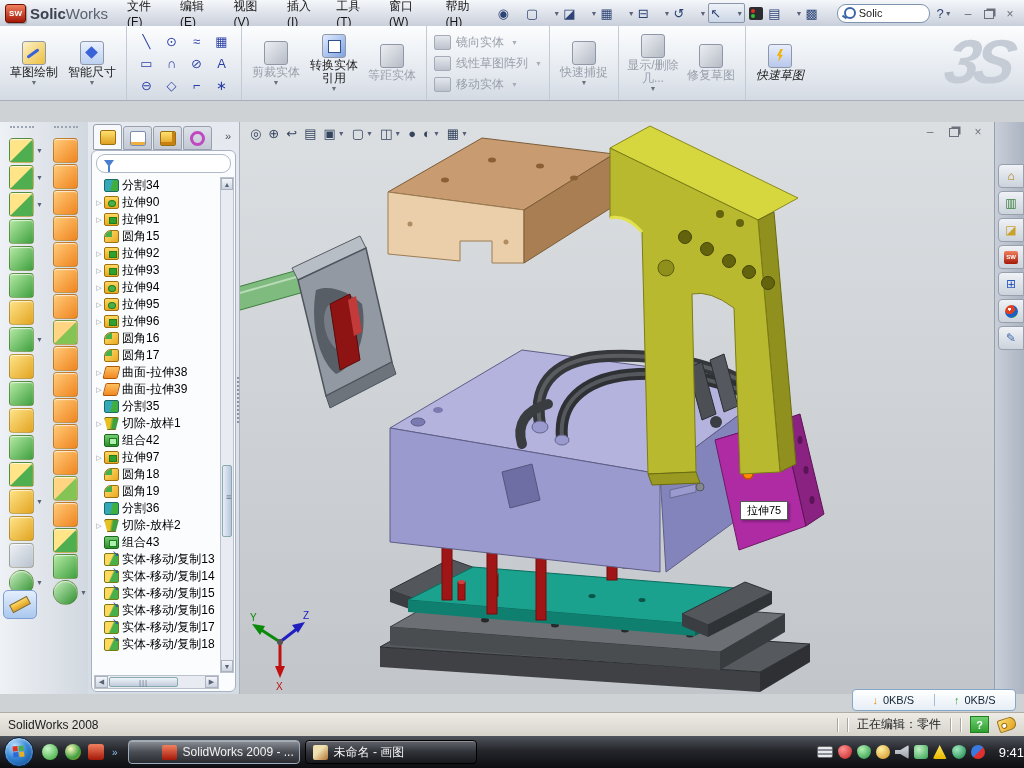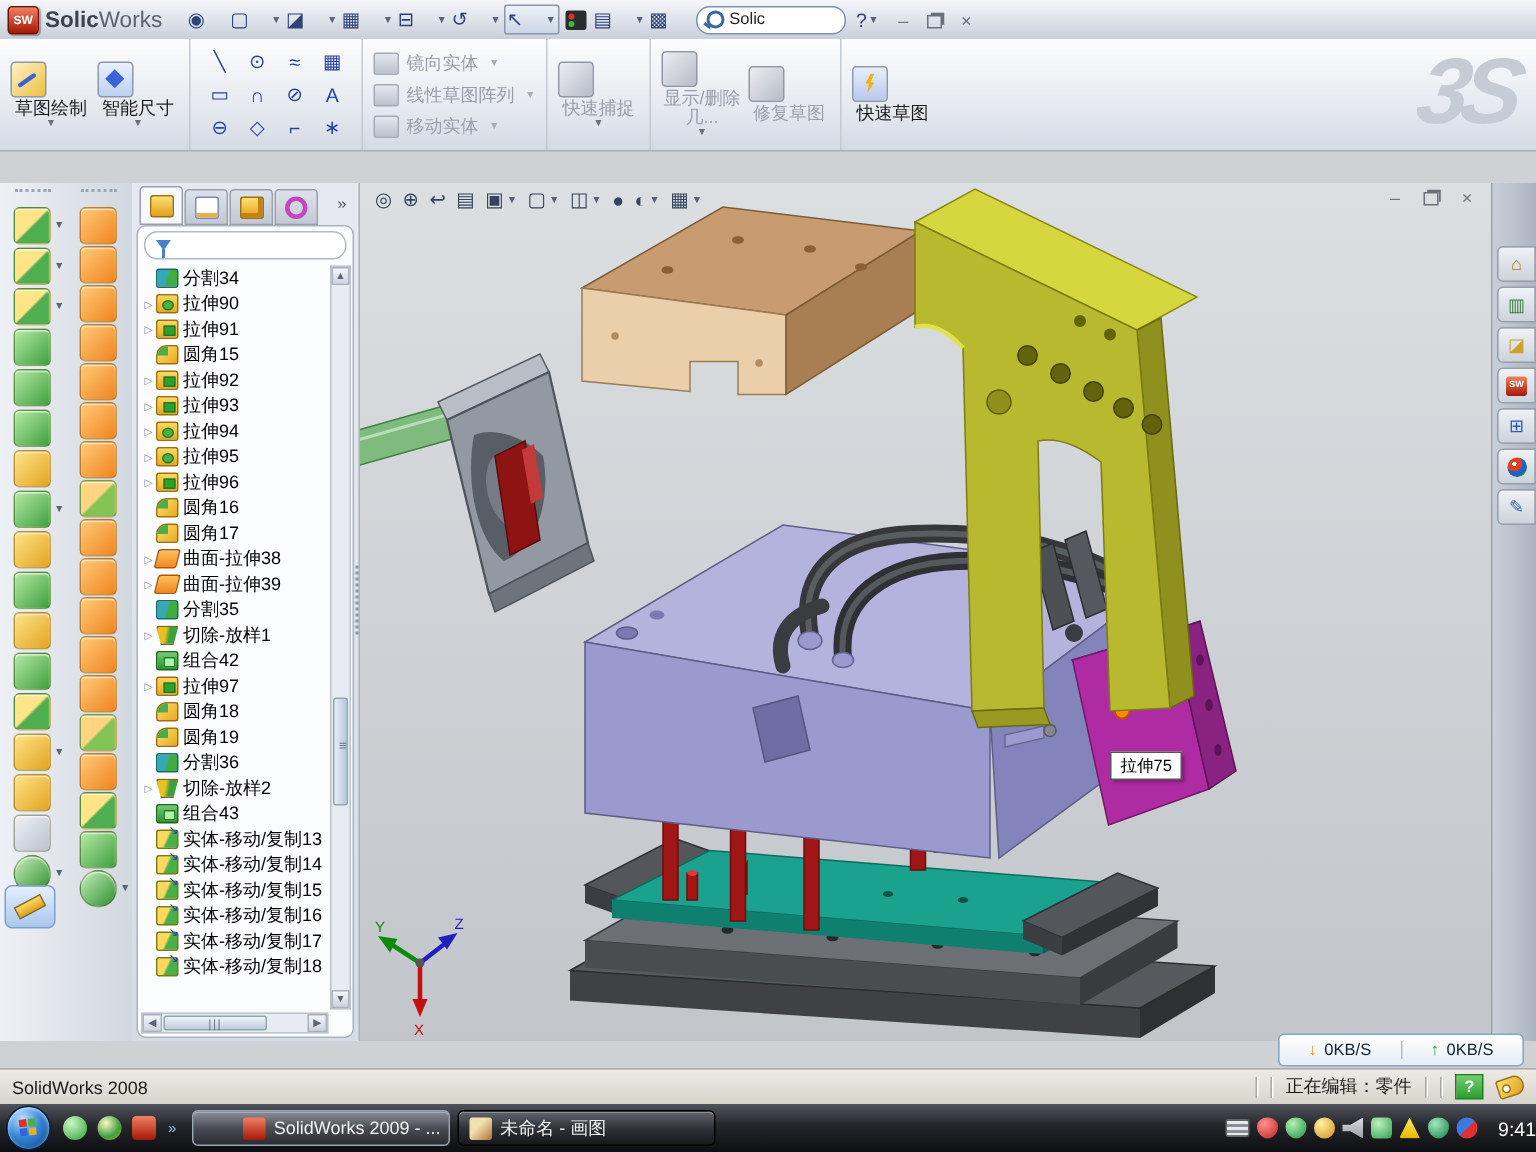--- a/index.html
+++ b/index.html
@@ -36,21 +36,21 @@
   .wb{width:12px;height:12px;display:flex;align-items:flex-end;justify-content:center;font-size:12px;line-height:10px;}
   .wb-min{align-items:flex-end}
   .wb-restore span{width:8px;height:7px;border:1px solid #6a707a;box-shadow:2px -2px 0 -0.5px #6a707a;display:block;}
   
   .cmdbar{position:absolute;left:0;top:26px;width:1024px;height:74px;
     background:linear-gradient(#fcfdfe,#e2e7ee 70%,#d4dae2);border-bottom:1px solid #a8aeba;
     display:flex;align-items:stretch;overflow:hidden;}
   .brandmark{position:absolute;right:14px;top:0px;font-size:62px;font-weight:bold;font-style:italic;
     color:#c6ccd5;transform:skewX(-10deg);letter-spacing:-6px;pointer-events:none;}
   .group{display:flex;align-items:center;padding:3px 7px;border-right:1px solid #c4cad4;position:relative;z-index:1;gap:4px;}
-  .bigbtn{width:54px;display:flex;flex-direction:column;justify-content:center;
+  .bigbtn{width:54px;display:flex;flex-direction:column;align-items:center;justify-content:center;
     gap:1px;text-align:center;line-height:13px;color:#1c1c1c;}
   .bigbtn.disabled{color:#9aa0ab;}
   .chip{width:22px;height:22px;border-radius:3px;border:1px solid #9098a8;position:relative;flex:none;}
   .chip-sketch{background:linear-gradient(135deg,#fdf2c8,#ecc040);}
   .chip-sketch::after{content:"";position:absolute;left:3px;top:10px;width:14px;height:3px;background:#3a63d8;transform:rotate(-35deg);border-radius:2px;}
   .chip-dim{background:linear-gradient(#eaf1ff,#bcd0f0);}
   .chip-dim::after{content:"";position:absolute;left:6px;top:6px;width:9px;height:9px;background:#3a63d8;transform:rotate(45deg);}
   .chip-gray{background:linear-gradient(135deg,#eceef2,#b6bcc6);}
   .chip-cube{background:linear-gradient(135deg,#e0ebff,#7fa2e0);}
   .chip-cube::after{content:"";position:absolute;left:5px;top:5px;width:11px;height:11px;border:1px solid #30508f;background:#fff;}
@@ -231,20 +231,30 @@
 </head>
 <body>
 
 <div id="page">
 
   <div class="titlebar">
     <div class="logo">
       <span class="logo-badge">SW</span>
       <span class="logo-text"><span>Solic</span><span class="lt2">Works</span></span>
     </div>
+    <div class="menus">
+
+    <span class="menu-item">文件(F)</span>
+        <span class="menu-item">编辑(E)</span>
+        <span class="menu-item">视图(V)</span>
+        <span class="menu-item">插入(I)</span>
+        <span class="menu-item">工具(T)</span>
+        <span class="menu-item">窗口(W)</span>
+        <span class="menu-item">帮助(H)</span>
+      </div>
     <div class="tb-icons">
 
         <span class="tbi">
           <span>◉</span>
           <span class="fmti"></span>
         </span>
 
         <span class="tbi dd">
           <span>▢</span>
           <span class="fmti"></span>
@@ -363,20 +373,36 @@
           </span>
           <span class="eicon">
             <span>⌐</span>
           </span>
           <span class="eicon">
             <span>∗</span>
           </span>
         </div>
     </div>
     <div class="group">
+      <div class="bigbtn disabled">
+        <span class="chip chip-gray"></span>
+        <span>剪裁实体</span>
+        <span class="chev">▼</span>
+      </div>
+      <div class="bigbtn">
+        <span class="chip chip-cube"></span>
+        <span>转换实体引用</span>
+        <span class="chev">▼</span>
+      </div>
+      <div class="bigbtn disabled">
+        <span class="chip chip-gray"></span>
+        <span>等距实体</span>
+      </div>
+    </div>
+    <div class="group">
       <div class="stack">
 
           <div class="srow disabled">
             <span class="mini"></span>
             <span>镜向实体</span>
             <span class="sdd">▼</span>
           </div>
 
           <div class="srow dd disabled">
             <span class="mini"></span>
@@ -402,21 +428,21 @@
       <div class="bigbtn disabled">
         <span class="chip chip-gray"></span>
         <span>显示/删除几...</span>
         <span class="chev">▼</span>
       </div>
       <div class="bigbtn disabled">
         <span class="chip chip-gray"></span>
         <span>修复草图</span>
       </div>
     </div>
-    <div class="group" style="border-right:none;">
+    <div class="group" style="border-right:none;font-style:italic;">
       <div class="bigbtn">
         <span class="chip chip-bolt"></span>
         <span>快速草图</span>
       </div>
     </div>
   </div>
 
 
   <div class="main">
 

